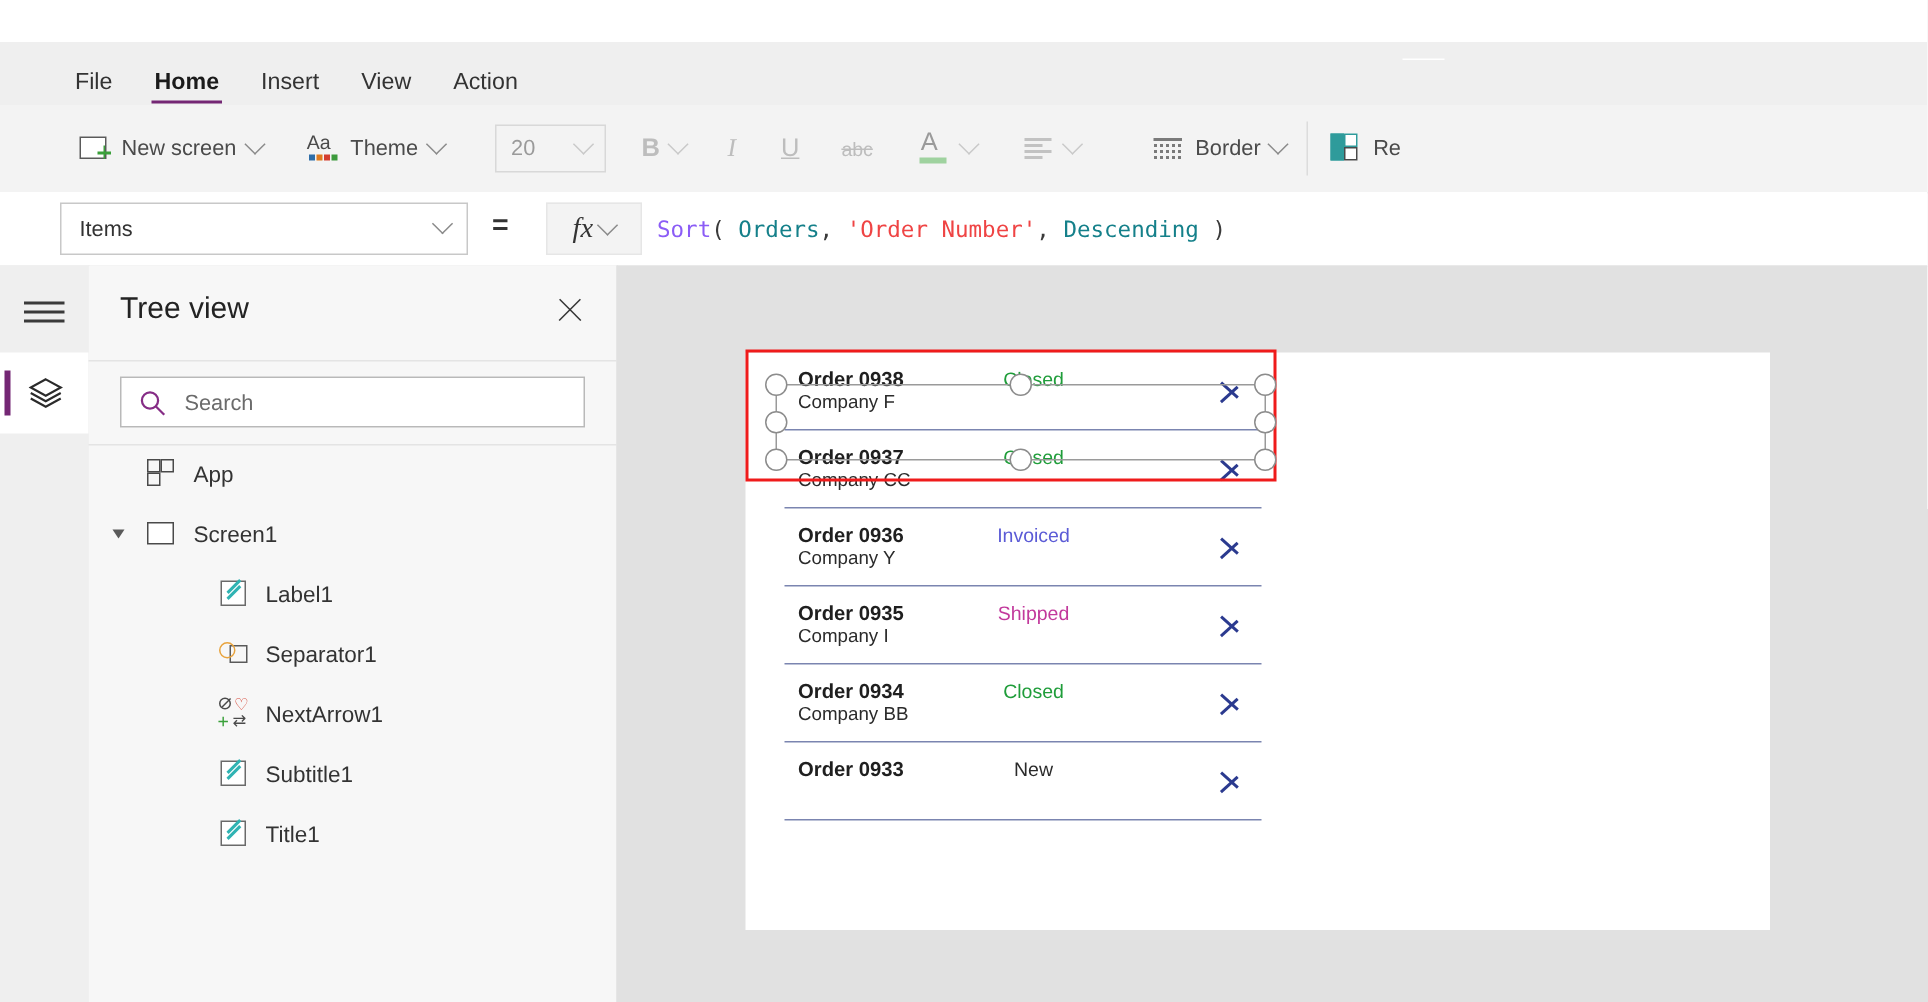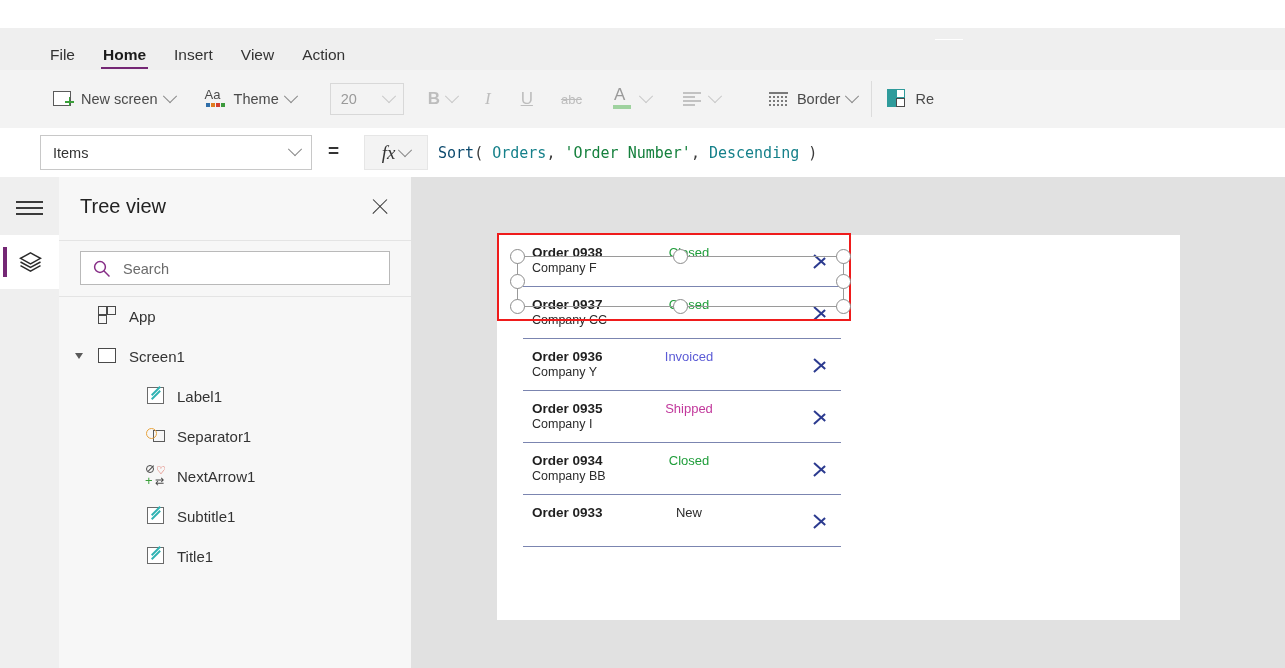--- a/index.html
+++ b/index.html
@@ -154,23 +154,23 @@
     display: flex; align-items: center; justify-content: center; gap: 5px;
   }
   .fxbtn .fx { font-family: "Liberation Serif", serif; font-style: italic;
     font-size: 19px; color: #333; }
   .formula {
     position: absolute; left: 438px; top: 107px; right: 0; height: 35px;
     display: flex; align-items: center;
     font-family: "DejaVu Sans Mono", monospace;
     font-size: 15px; white-space: pre;
   }
-  .tk-fn   { color: #0c4a6e; }
+  .tk-fn   { color: #8b5cf6; }
   .tk-tbl  { color: #15808a; }
-  .tk-str  { color: #15803d; }
+  .tk-str  { color: #ef4444; }
   .tk-enum { color: #15808a; }
   .tk-pun  { color: #3a3a3a; }
 
   
   .rail {
     position: absolute; left: 0; top: 149px; width: 59px; bottom: 0;
     background: #efefef; border-right: 1px solid #e4e4e4;
   }
   .rail .hamb {
     position: absolute; left: 16px; top: 24px; width: 27px; height: 15px;

